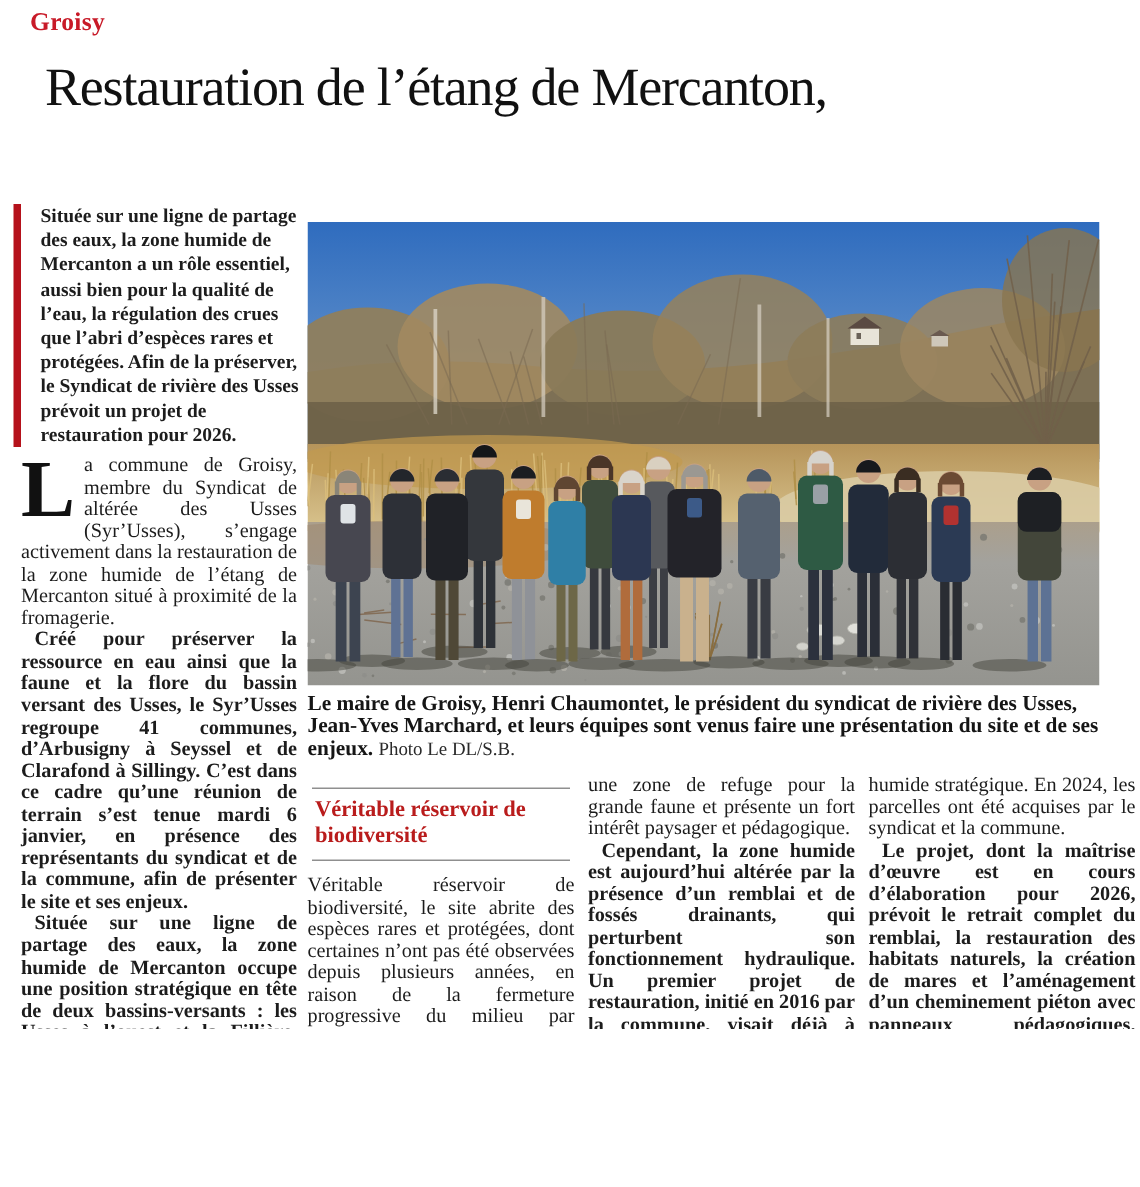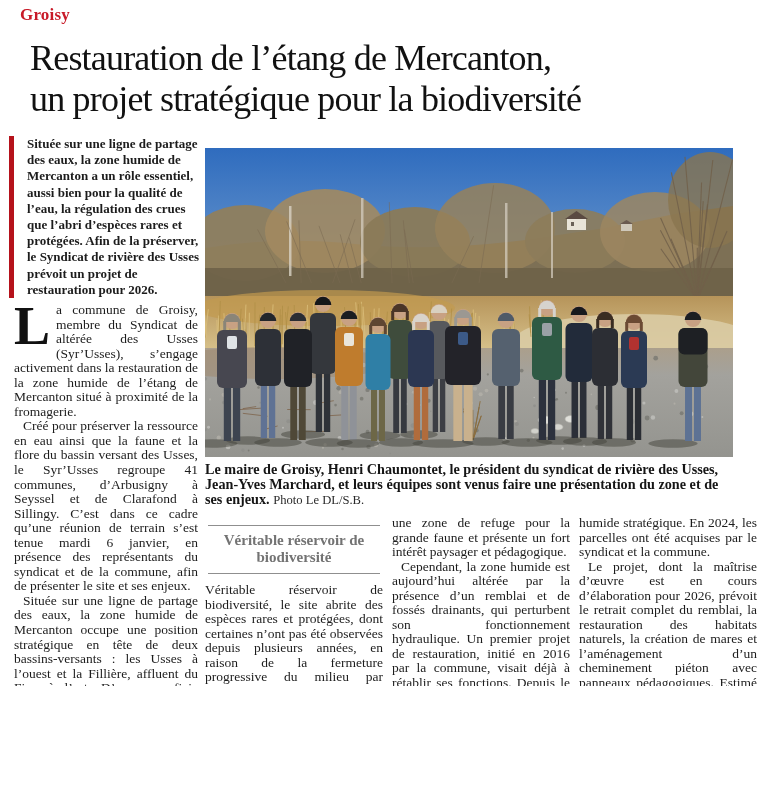--- a/index.html
+++ b/index.html
@@ -9,45 +9,45 @@
           color:var(--red,#c81a28);letter-spacing:.2px;}
   .headline{position:absolute;left:18px;top:26px;width:736px;margin:12px;
             font-size:36px;line-height:41px;font-weight:normal;color:#111;
             letter-spacing:-0.8px;}
   .lead{position:absolute;left:9px;top:136px;width:190px;display:flex;}
   .lead-bar{width:5px;background:var(--barred,#b5121b);flex:0 0 5px;}
   .lead-text{margin:0 0 0 13px;font-weight:bold;font-size:13px;line-height:16.2px;
              text-align:left;}
   .col1{position:absolute;left:14px;top:303px;width:184px;}
   .body-text p{margin:0;font-size:13.5px;line-height:14.55px;text-align:justify;}
-  .body-text p.ind{text-indent:9px;}
+  .body-text p.ind{text-indent:9px;font-weight:bold;}
   .dropcap{float:left;font-size:54px;line-height:42px;font-weight:bold;
            padding:2px 6px 0 0;color:#111;}
   .photo-zone{position:absolute;left:205px;top:148px;width:528px;margin:0;}
   .photo{width:528px;height:309px;}
   .photo svg{display:block;}
   figcaption{margin-top:5px;font-size:14.2px;line-height:15.1px;font-weight:bold;
              text-align:left;color:#151515;}
   .credit{font-weight:normal;font-size:12.6px;color:#2a2a2a;}
   .cols{position:absolute;left:205px;top:516px;width:552px;display:flex;gap:9px;}
   .cols .colx{width:178px;flex:0 0 178px;}
   .subhead{margin:9px 3px 9px 3px;border-top:1px solid var(--rule,#8f8f8f);
            border-bottom:1px solid var(--rule,#8f8f8f);padding:6px 2px 7px 2px;
-           text-align:center;font-weight:bold;font-size:15px;line-height:17px;color:#737373;}
+           font-weight:bold;font-size:15px;line-height:17px;color:#b91c1c;}
   .byline{margin-top:3px !important;font-weight:bold;text-align:right;}
   .byline .bullet{font-size:9px;vertical-align:2px;padding-right:2px;}
 </style>
 </head>
 <body>
 
 <div class="page">
 
   <div class="kicker">Groisy</div>
 
-  <h1 class="headline"><span>Restauration de l’étang de Mercanton,</span><br><span>un projet stratégique pour la biodiversité</span></h1>
+  <h1 class="headline"><span>Restauration de l’étang de Mercanton,</span><br></h1>
 
   <div class="lead">
     <div class="lead-bar"></div>
     <p class="lead-text">Située sur une ligne de partage des eaux, la zone humide de Mercanton a un rôle essentiel, aussi bien pour la qualité de l’eau, la régulation des crues que l’abri d’espèces rares et protégées. Afin de la préserver, le Syndicat de rivière des Usses prévoit un projet de restauration pour 2026.</p>
   </div>
 
   <div class="col1 body-text">
     <p><span class="dropcap">L</span><span>a commune de Groisy, membre du Syndicat de altérée des Usses (Syr’Usses), s’engage activement dans la restauration de la zone humide de l’étang de Mercanton situé à proximité de la fromagerie.</span></p>
     <p class="ind">Créé pour préserver la ressource en eau ainsi que la faune et la flore du bassin versant des Usses, le Syr’Usses regroupe 41 communes, d’Arbusigny à Seyssel et de Clarafond à Sillingy. C’est dans ce cadre qu’une réunion de terrain s’est tenue mardi 6 janvier, en présence des représentants du syndicat et de la commune, afin de présenter le site et ses enjeux.</p>
     <p class="ind">Située sur une ligne de partage des eaux, la zone humide de Mercanton occupe une position stratégique en tête de deux bassins-versants : les Usses à l’ouest et la Fillière, affluent du Fier, à l’est. D’une superficie d’environ 2,5 hectares, elle assure des fonctions essentielles : amélioration de la qualité de l’eau grâce à son rôle épurateur, régulation des crues par stockage naturel de l’eau dans les</p>
@@ -501,21 +501,21 @@
               <rect x="480.04" y="235" width="6.96" height="58" fill="#5d7294"></rect>
               <rect x="489" y="235" width="6.96" height="58" fill="#5d7294"></rect>
               <rect x="473.5" y="180" width="29" height="59" rx="6" fill="#43463a"></rect>
               <rect x="473.5" y="180" width="29" height="26.55" rx="6" fill="#1e2024"></rect>
               <circle cx="488" cy="171" r="8" fill="#c8a183"></circle>
               <path d="M479.7 172 A8.3 8.3 0 0 1 496.3 172 Z" fill="#1c1e22"></path>
             </g>
           </g>
       </svg>
     </div>
-    <figcaption><span>Le maire de Groisy, Henri Chaumontet, le président du syndicat de rivière des Usses, Jean-Yves Marchard, et leurs équipes sont venus faire une présentation du zone et de ses enjeux.</span> <span class="credit">Photo Le DL/S.B.</span></figcaption>
+    <figcaption><span>Le maire de Groisy, Henri Chaumontet, le président du syndicat de rivière des Usses, Jean-Yves Marchard, et leurs équipes sont venus faire une présentation du site et de ses enjeux.</span> <span class="credit">Photo Le DL/S.B.</span></figcaption>
   </figure>
 
   <div class="cols body-text">
     <div class="colx">
       <div class="subhead"><span>Véritable réservoir de biodiversité</span></div>
       <p>Véritable réservoir de biodiversité, le site abrite des espèces rares et protégées, dont certaines n’ont pas été observées depuis plusieurs années, en raison de la fermeture progressive du milieu par embroussaillement. Il constitue également</p>
     </div>
     <div class="colx">
       <p>une zone de refuge pour la grande faune et présente un fort intérêt paysager et pédagogique.</p>
       <p class="ind">Cependant, la zone humide est aujourd’hui altérée par la présence d’un remblai et de fossés drainants, qui perturbent son fonctionnement hydraulique. Un premier projet de restauration, initié en 2016 par la commune, visait déjà à rétablir ses fonctions. Depuis le transfert de la compétence Gestion des milieux aquatiques et prévention des inondations (Gemapi) au Syr’Usses en 2020, le site a été reconnu comme zone</p>

